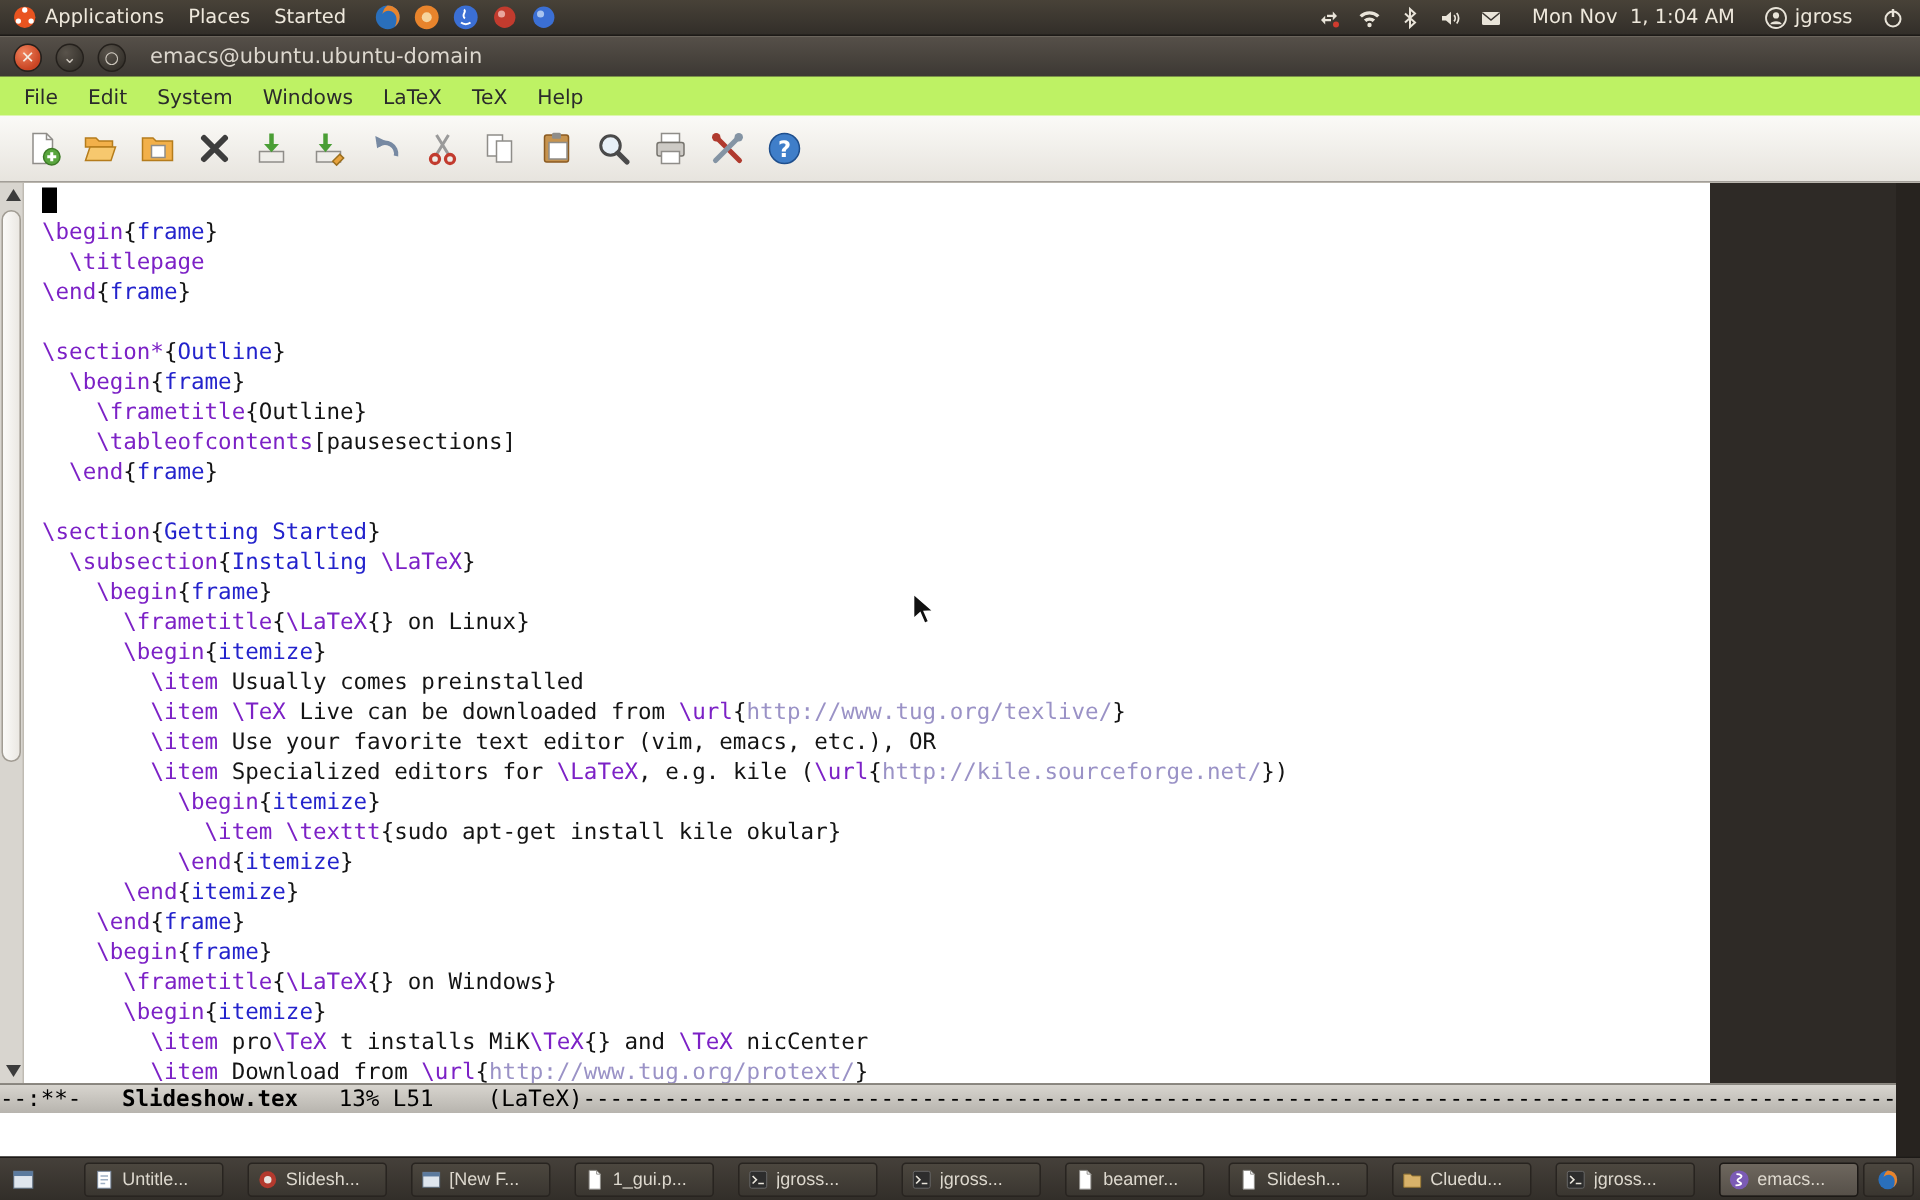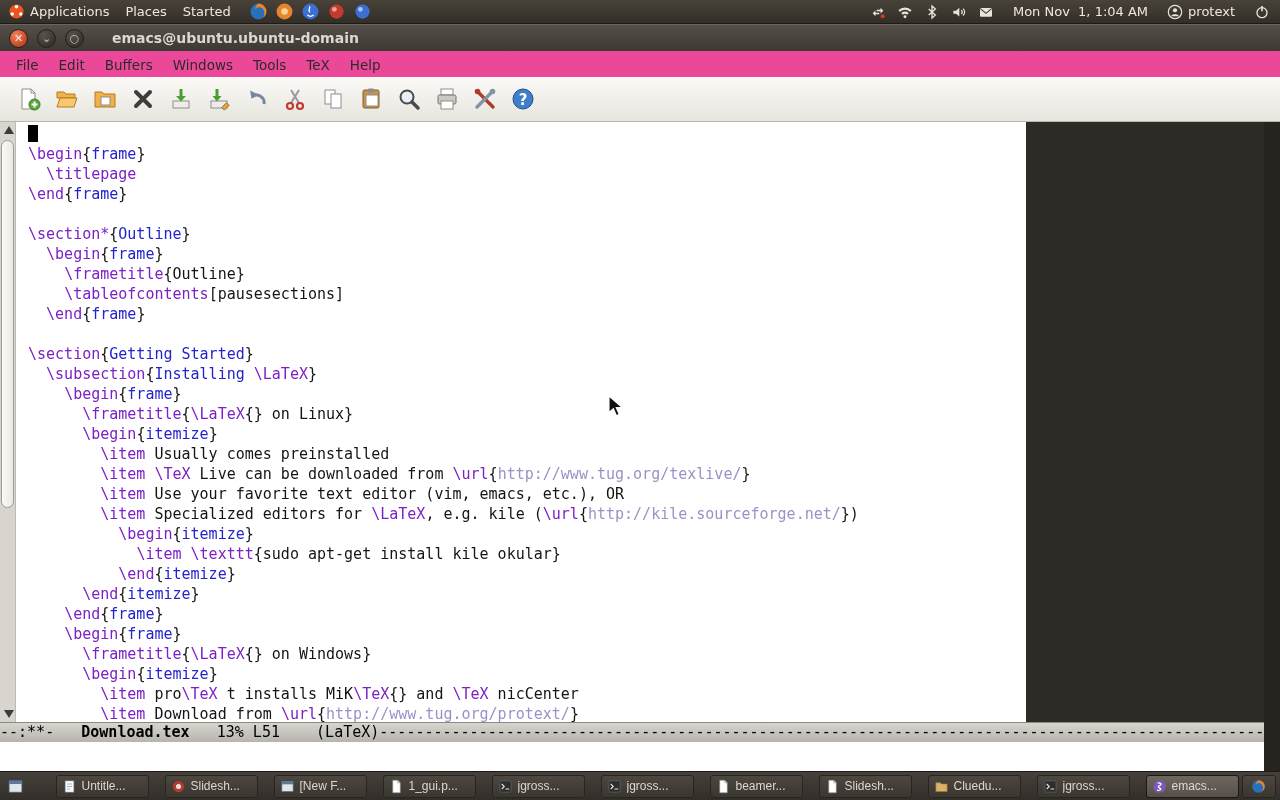--- a/index.html
+++ b/index.html
@@ -35,46 +35,46 @@
     border-top:1px solid #6b655c; display:flex; align-items:center;
   }
   .win-btn {
     width:19px; height:19px; border-radius:50%; margin-left:9px;
     display:flex; align-items:center; justify-content:center;
     font-size:11px; line-height:1; color:#f4ece2; cursor:default;
     border:1px solid #24201c;
   }
   #close-btn { background:radial-gradient(circle at 35% 30%, #f0835c, #c84423 70%); }
   .win-btn.dark { background:radial-gradient(circle at 35% 30%, #59534b, #37332d 75%); color:#cfc9bf; }
-  #window-title { margin-left:28px; font-weight:bold; font-size:14px; color:#ddd8cf;text-align:center; }
+  #window-title { margin-left:16px; font-weight:normal; font-size:14px; color:#ddd8cf;text-align:center; }
 
   
   #menubar {
     position:absolute; top:51px; left:0; width:1280px; height:28px;
-    background:#ec4899; border-bottom:1px solid #d8d4cc;
+    background:#bef264; border-bottom:1px solid #d8d4cc;
     display:flex; align-items:center; font-size:13.5px; color:#2b2b2b; padding-left:6px;
   }
   .menu-item { padding:3px 10px 3px 10px; }
 
   
   #toolbar {
     position:absolute; top:77px; left:0; width:1280px; height:45px;
     background:linear-gradient(#fbfaf7,#e7e4de);
     border-bottom:1px solid #bab6ae;
     display:flex; align-items:center; gap:5px; padding-left:12px;
   }
   .tb-btn {
     width:33px; height:34px; background:transparent; border:none; padding:0;
     display:flex; align-items:center; justify-content:center; border-radius:3px;
   }
   .tb-btn .icon svg { width:24px; height:24px; }
 
   
   #editor {
-    position:absolute; top:122px; left:0; width:1026px; height:600px;
+    position:absolute; top:122px; left:0; width:1140px; height:600px;
     background:#ffffff;
   }
   #scrollbar-left {
     position:absolute; top:0; left:0; width:16px; height:600px;
     background:#d8d5cf; border-right:1px solid #bfbbb3;
   }
   .sb-arrow { position:absolute; left:4px; width:0; height:0; }
   #sb-up { top:4px; border-left:5px solid transparent; border-right:5px solid transparent; border-bottom:8px solid #3c3c3c; }
   #sb-down { bottom:4px; border-left:5px solid transparent; border-right:5px solid transparent; border-top:8px solid #3c3c3c; }
   #sb-thumb {
@@ -220,44 +220,44 @@
       </span>
     <span id="clock">Mon Nov  1, 1:04 AM</span>
     <span id="user-menu">
       <span class="icon">
           <svg viewBox="0 0 24 24">
             <circle cx="12" cy="12" r="10" fill="none" stroke="#e9e4d9" stroke-width="1.8"></circle>
             <circle cx="12" cy="9.4" r="3.1" fill="#e9e4d9"></circle>
             <path d="M6.2 18.2c1.2-3.8 10.4-3.8 11.6 0z" fill="#e9e4d9"></path>
           </svg>
         </span>
-      <span>protext</span>
+      <span>jgross</span>
     </span>
     <span class="icon">
         <svg viewBox="0 0 24 24">
           <circle cx="12" cy="13" r="7.5" fill="none" stroke="#e9e4d9" stroke-width="2"></circle>
           <path d="M12 3v8" stroke="#e9e4d9" stroke-width="2.4"></path>
         </svg>
       </span>
   </div>
 </div>
 
 <div id="titlebar">
   <div class="win-btn" id="close-btn">✕</div>
   <div class="win-btn dark">⌄</div>
   <div class="win-btn dark">○</div>
   <span id="window-title">emacs@ubuntu.ubuntu-domain</span>
 </div>
 
 <div id="menubar">
     <span class="menu-item">File</span>
     <span class="menu-item">Edit</span>
-    <span class="menu-item">Buffers</span>
+    <span class="menu-item">System</span>
     <span class="menu-item">Windows</span>
-    <span class="menu-item">Tools</span>
+    <span class="menu-item">LaTeX</span>
     <span class="menu-item">TeX</span>
     <span class="menu-item">Help</span>
   </div>
 
 <div id="toolbar">
     <button class="tb-btn">
       <span class="icon">
         <svg viewBox="0 0 24 24">
           <path d="M5 2h9l4 4v16H5z" fill="#fff" stroke="#8f8d89"></path>
           <path d="M14 2v4h4" fill="none" stroke="#8f8d89"></path>
@@ -381,21 +381,21 @@
 
 <div id="editor">
   <div id="scrollbar-left">
     <div class="sb-arrow" id="sb-up"></div>
     <div id="sb-thumb"></div>
     <div class="sb-arrow" id="sb-down"></div>
   </div>
   <div id="code-area"><div class="code-line"><span class="cursor"></span></div><div class="code-line"><span class="sy-k">\begin</span><span class="sy-t">{</span><span class="sy-e">frame</span><span class="sy-t">}</span></div><div class="code-line"><span class="sy-t">  </span><span class="sy-k">\titlepage</span></div><div class="code-line"><span class="sy-k">\end</span><span class="sy-t">{</span><span class="sy-e">frame</span><span class="sy-t">}</span></div><div class="code-line"></div><div class="code-line"><span class="sy-k">\section*</span><span class="sy-t">{</span><span class="sy-e">Outline</span><span class="sy-t">}</span></div><div class="code-line"><span class="sy-t">  </span><span class="sy-k">\begin</span><span class="sy-t">{</span><span class="sy-e">frame</span><span class="sy-t">}</span></div><div class="code-line"><span class="sy-t">    </span><span class="sy-k">\frametitle</span><span class="sy-t">{Outline}</span></div><div class="code-line"><span class="sy-t">    </span><span class="sy-k">\tableofcontents</span><span class="sy-t">[pausesections]</span></div><div class="code-line"><span class="sy-t">  </span><span class="sy-k">\end</span><span class="sy-t">{</span><span class="sy-e">frame</span><span class="sy-t">}</span></div><div class="code-line"></div><div class="code-line"><span class="sy-k">\section</span><span class="sy-t">{</span><span class="sy-e">Getting Started</span><span class="sy-t">}</span></div><div class="code-line"><span class="sy-t">  </span><span class="sy-k">\subsection</span><span class="sy-t">{</span><span class="sy-e">Installing </span><span class="sy-k">\LaTeX</span><span class="sy-t">}</span></div><div class="code-line"><span class="sy-t">    </span><span class="sy-k">\begin</span><span class="sy-t">{</span><span class="sy-e">frame</span><span class="sy-t">}</span></div><div class="code-line"><span class="sy-t">      </span><span class="sy-k">\frametitle</span><span class="sy-t">{</span><span class="sy-k">\LaTeX</span><span class="sy-t">{} on Linux}</span></div><div class="code-line"><span class="sy-t">      </span><span class="sy-k">\begin</span><span class="sy-t">{</span><span class="sy-e">itemize</span><span class="sy-t">}</span></div><div class="code-line"><span class="sy-t">        </span><span class="sy-k">\item</span><span class="sy-t"> Usually comes preinstalled</span></div><div class="code-line"><span class="sy-t">        </span><span class="sy-k">\item</span><span class="sy-t"> </span><span class="sy-k">\TeX</span><span class="sy-t"> Live can be downloaded from </span><span class="sy-k">\url</span><span class="sy-t">{</span><span class="sy-u">http://www.tug.org/texlive/</span><span class="sy-t">}</span></div><div class="code-line"><span class="sy-t">        </span><span class="sy-k">\item</span><span class="sy-t"> Use your favorite text editor (vim, emacs, etc.), OR</span></div><div class="code-line"><span class="sy-t">        </span><span class="sy-k">\item</span><span class="sy-t"> Specialized editors for </span><span class="sy-k">\LaTeX</span><span class="sy-t">, e.g. kile (</span><span class="sy-k">\url</span><span class="sy-t">{</span><span class="sy-u">http://kile.sourceforge.net/</span><span class="sy-t">})</span></div><div class="code-line"><span class="sy-t">          </span><span class="sy-k">\begin</span><span class="sy-t">{</span><span class="sy-e">itemize</span><span class="sy-t">}</span></div><div class="code-line"><span class="sy-t">            </span><span class="sy-k">\item</span><span class="sy-t"> </span><span class="sy-k">\texttt</span><span class="sy-t">{sudo apt-get install kile okular}</span></div><div class="code-line"><span class="sy-t">          </span><span class="sy-k">\end</span><span class="sy-t">{</span><span class="sy-e">itemize</span><span class="sy-t">}</span></div><div class="code-line"><span class="sy-t">      </span><span class="sy-k">\end</span><span class="sy-t">{</span><span class="sy-e">itemize</span><span class="sy-t">}</span></div><div class="code-line"><span class="sy-t">    </span><span class="sy-k">\end</span><span class="sy-t">{</span><span class="sy-e">frame</span><span class="sy-t">}</span></div><div class="code-line"><span class="sy-t">    </span><span class="sy-k">\begin</span><span class="sy-t">{</span><span class="sy-e">frame</span><span class="sy-t">}</span></div><div class="code-line"><span class="sy-t">      </span><span class="sy-k">\frametitle</span><span class="sy-t">{</span><span class="sy-k">\LaTeX</span><span class="sy-t">{} on Windows}</span></div><div class="code-line"><span class="sy-t">      </span><span class="sy-k">\begin</span><span class="sy-t">{</span><span class="sy-e">itemize</span><span class="sy-t">}</span></div><div class="code-line"><span class="sy-t">        </span><span class="sy-k">\item</span><span class="sy-t"> pro</span><span class="sy-k">\TeX</span><span class="sy-t"> t installs MiK</span><span class="sy-k">\TeX</span><span class="sy-t">{} and </span><span class="sy-k">\TeX</span><span class="sy-t"> nicCenter</span></div><div class="code-line"><span class="sy-t">        </span><span class="sy-k">\item</span><span class="sy-t"> Download from </span><span class="sy-k">\url</span><span class="sy-t">{</span><span class="sy-u">http://www.tug.org/protext/</span><span class="sy-t">}</span></div></div>
 </div>
 
-<div id="modeline"><span>--:**-   </span><span class="fname">Download.tex</span><span>   13% L51    </span><span>(LaTeX)</span><span>--------------------------------------------------------------------------------------------------------------</span></div>
+<div id="modeline"><span>--:**-   </span><span class="fname">Slideshow.tex</span><span>   13% L51    </span><span>(LaTeX)</span><span>--------------------------------------------------------------------------------------------------------------</span></div>
 
 <div id="echo-area"></div>
 <div id="right-strip"></div>
 
 <div id="taskbar">
   <button id="show-desktop">
     <span class="icon">
         <svg viewBox="0 0 24 24">
           <rect x="3" y="4" width="18" height="16" fill="#dfe6ee" stroke="#5b6b7d"></rect>
           <rect x="3" y="4" width="18" height="4.5" fill="#5b7a9e"></rect>

